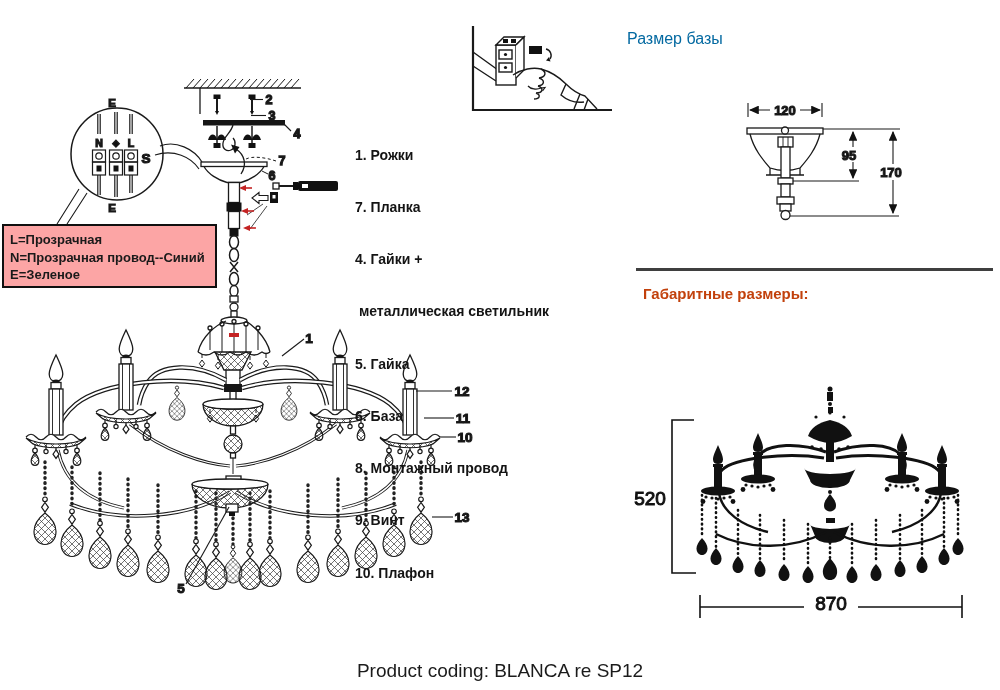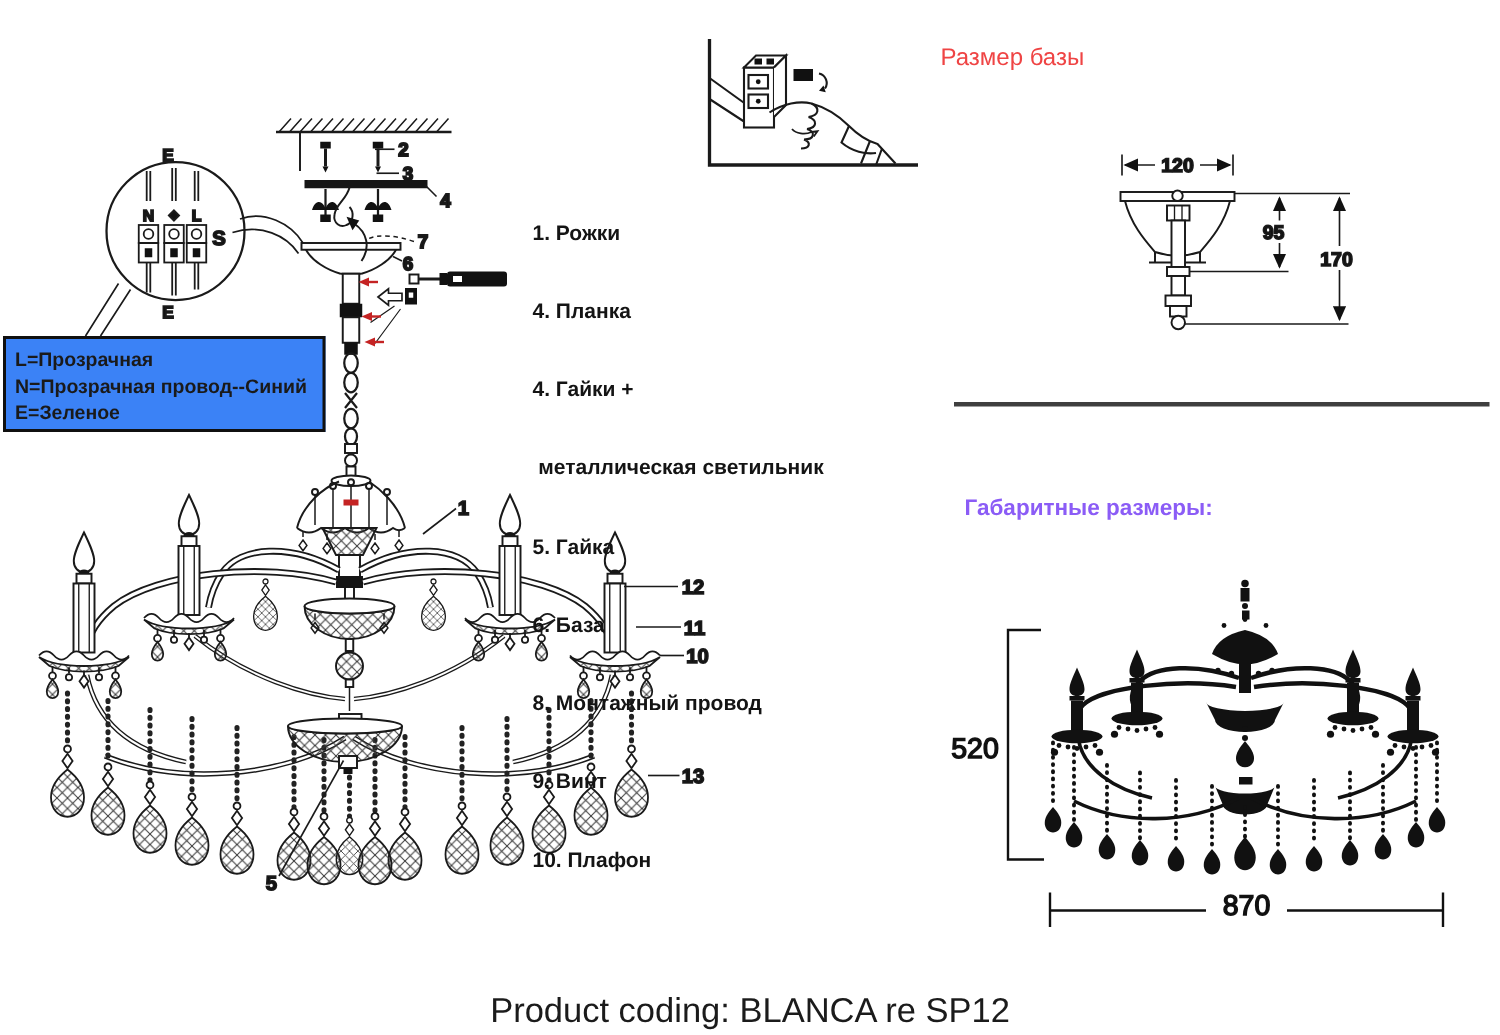--- a/index.html
+++ b/index.html
@@ -3,26 +3,26 @@
 <meta charset="utf-8">
 <style>
   html,body{margin:0;padding:0;background:#fff;}
   .canvas{position:relative;width:1000px;height:690px;background:#ffffff;overflow:hidden;
           font-family:"Liberation Sans","DejaVu Sans",sans-serif;color:#1a1a1a;}
   .abs{position:absolute;}
   svg{display:block;}
   svg text{font-family:"Liberation Sans","DejaVu Sans",sans-serif;fill:#111;}
   .art *{vector-effect:none;}
   .parts-list{left:355px;top:112px;font-size:14px;font-weight:bold;line-height:17.4px;color:#141414;white-space:pre;}
-  .wire-legend{left:2px;top:224px;width:199px;height:50px;border:2px solid #101010;background:#3b82f6;
+  .wire-legend{left:2px;top:224px;width:199px;height:50px;border:2px solid #101010;background:#fca5a5;
                padding:5px 6px;font-size:13px;font-weight:bold;line-height:17.5px;white-space:nowrap;overflow:hidden;}
-  .title-base{left:627px;top:30px;font-size:16px;color:#ef4444;}
+  .title-base{left:627px;top:30px;font-size:16px;color:#0369a1;}
   .divider{left:636px;top:268px;width:357px;height:3px;background:#3f3f3f;}
-  .title-overall{left:643px;top:285px;font-size:15px;font-weight:bold;color:#8b5cf6;margin-top:45px;}
-  .product-coding{left:0;top:660px;width:1000px;text-align:center;font-size:23px;color:#1b1b1b;}
+  .title-overall{left:643px;top:285px;font-size:15px;font-weight:bold;color:#c2410c;}
+  .product-coding{left:0;top:660px;width:1000px;text-align:center;font-size:19px;color:#1b1b1b;}
   .beads{stroke:#222;stroke-width:3.4;stroke-dasharray:.6 4.6;stroke-linecap:round;fill:none;}
   .beads2{stroke:#111;stroke-width:2.6;stroke-dasharray:.6 4.2;stroke-linecap:round;fill:none;}
   .caption{font-weight:bold;}
 </style>
 </head>
 <body>
 
 <div class="canvas">
 
   <svg class="art abs" style="left:0;top:0" width="1000" height="690" viewBox="0 0 1000 690">
@@ -448,21 +448,21 @@
         <line x1="962" y1="595" x2="962" y2="618"></line>
         <line x1="700" y1="607" x2="962" y2="607"></line>
         <rect x="804" y="591" width="54" height="22" fill="#fff" stroke="none"></rect>
       </g>
       <text x="831" y="610" font-size="19" text-anchor="middle">870</text>
     </g>
   </svg>
 
   <div class="abs parts-list">
     <div>1. Рожки</div>
-    <div>4. Планка</div>
+    <div>7. Планка</div>
     <div>4. Гайки +</div>
     <div> металлическая светильник</div>
     <div>5. Гайка</div>
     <div>6. База</div>
     <div>8. Монтажный провод</div>
     <div>9. Винт</div>
     <div>10. Плафон</div>
     
     
     

